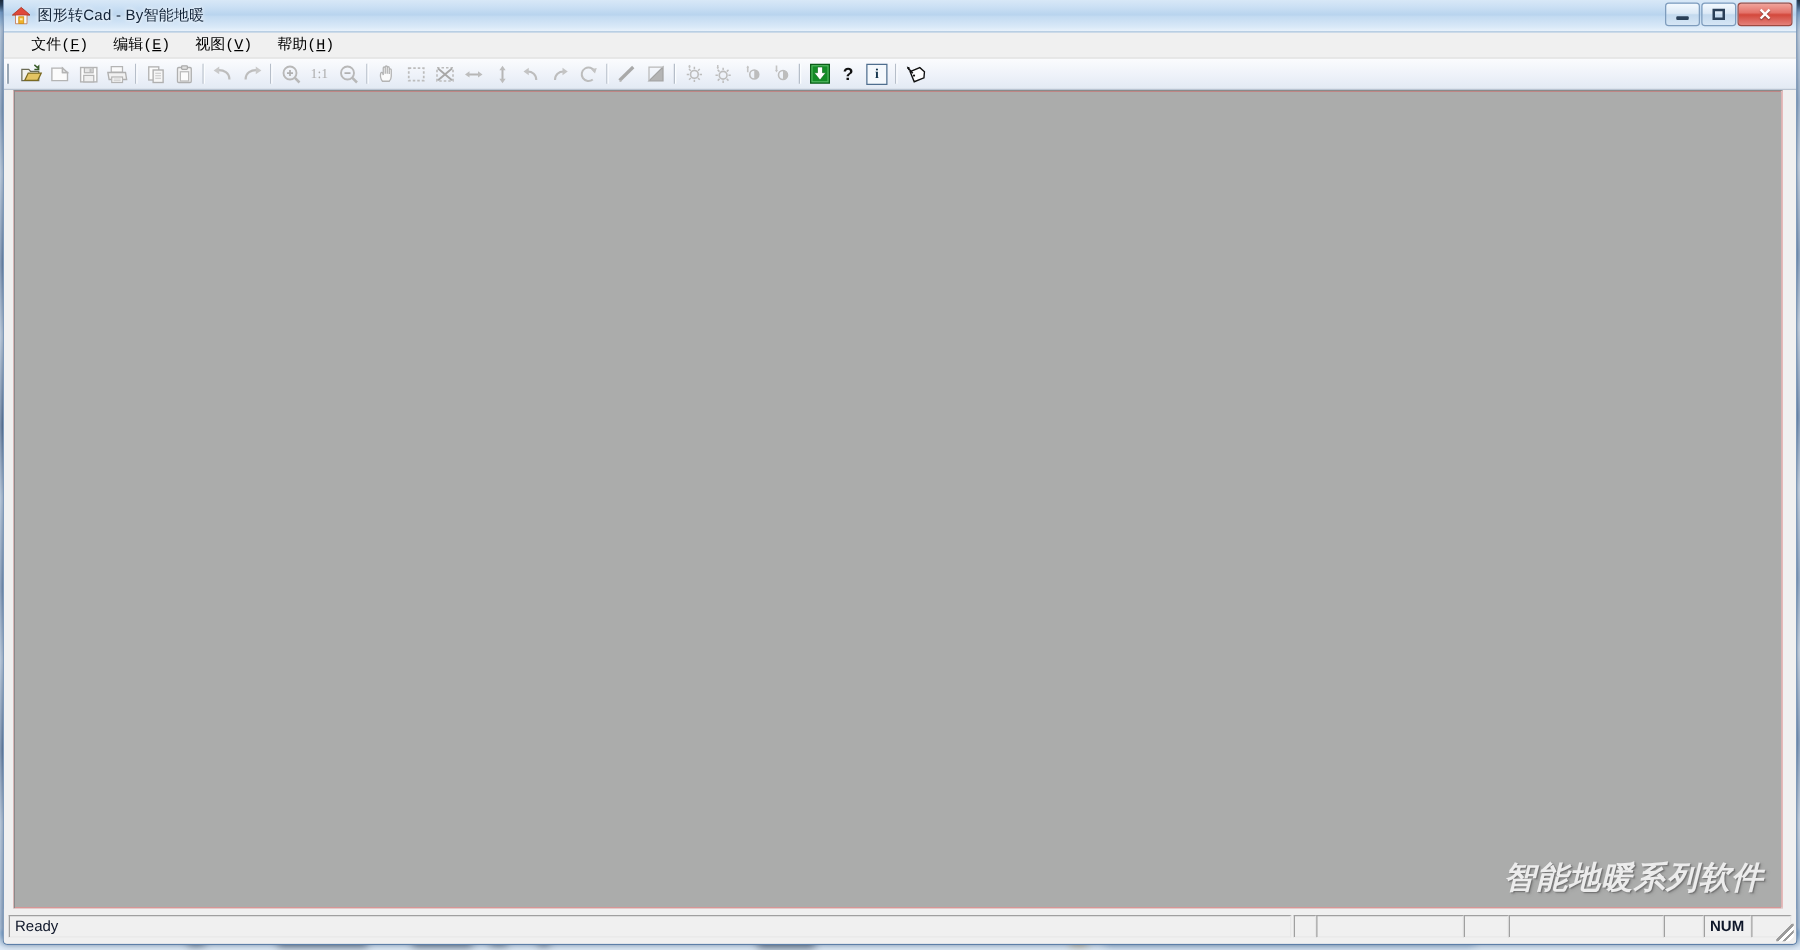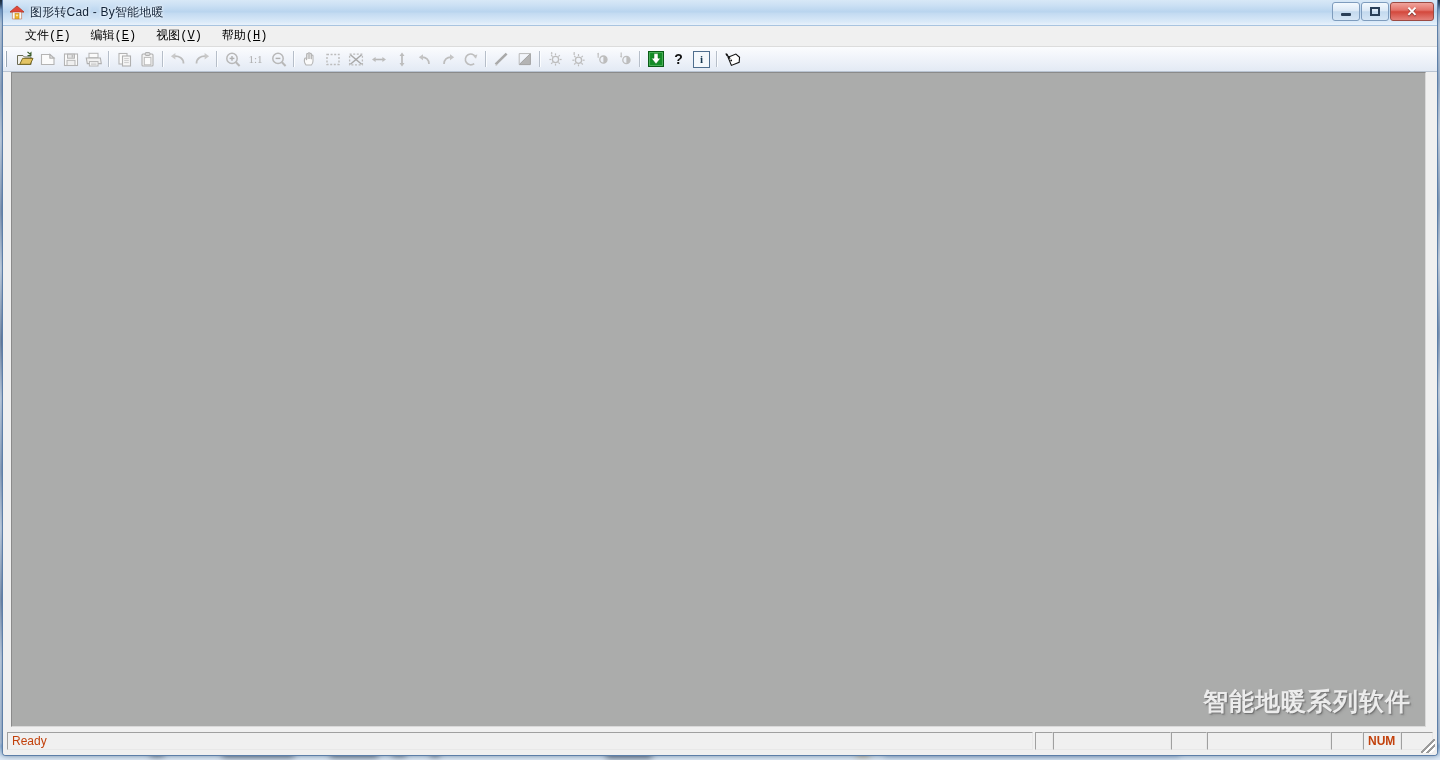--- a/index.html
+++ b/index.html
@@ -180,20 +180,21 @@
   
   #clientwrap {
     position: absolute;
     left: 8px; right: 11px; top: 72px; bottom: 28px;
     border: 1px solid #8a8a8a;
     border-right-color: #d9d9d9;
     border-bottom-color: #d9d9d9;
     box-sizing: border-box;
     background: #ef4444;
     overflow: hidden;
+    font-style: italic;
   }
   #canvas {
     position: absolute; inset: 0;
     background: #abacab;
   }
   #watermark {
     position: absolute;
     right: 14px; bottom: 8px;
     font-size: 25px;
     font-weight: bold;
@@ -215,21 +216,21 @@
   }
   .spane {
     height: 18px;
     border: 1px solid #a0a0a0;
     border-right-color: #e8e8e8;
     border-bottom-color: #e8e8e8;
     box-sizing: border-box;
     background: #f0f0f0;
     display: flex; align-items: center;
     font-size: 12px;
-    color: #c2410c;
+    color: #0f172a;
     padding: 0 4px;
     white-space: nowrap;
     overflow: hidden;
   }
   #spane-ready { flex: 1 1 auto; margin-right: 2px; }
   .spane.fixed { flex: none; font-weight: bold; }
   #resize-grip {
     position: absolute; right: 2px; bottom: 2px;
     width: 14px; height: 14px;
     background:

